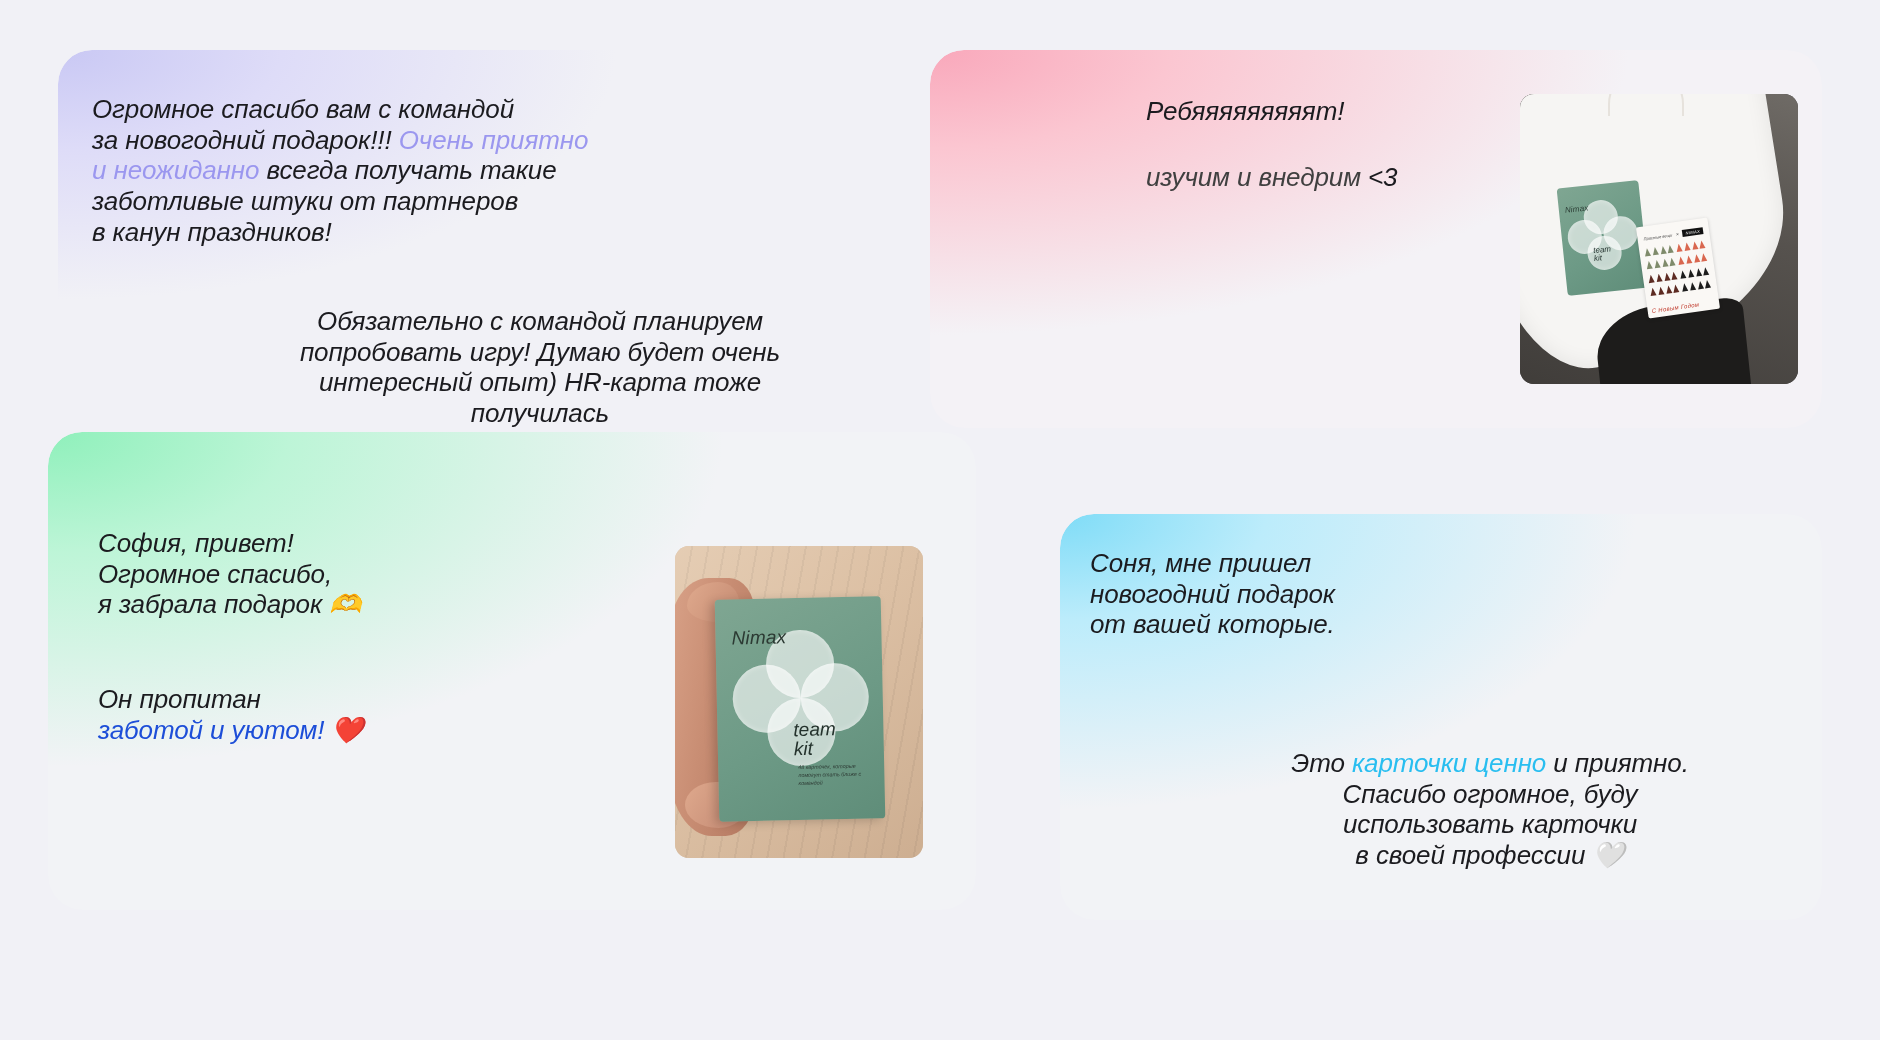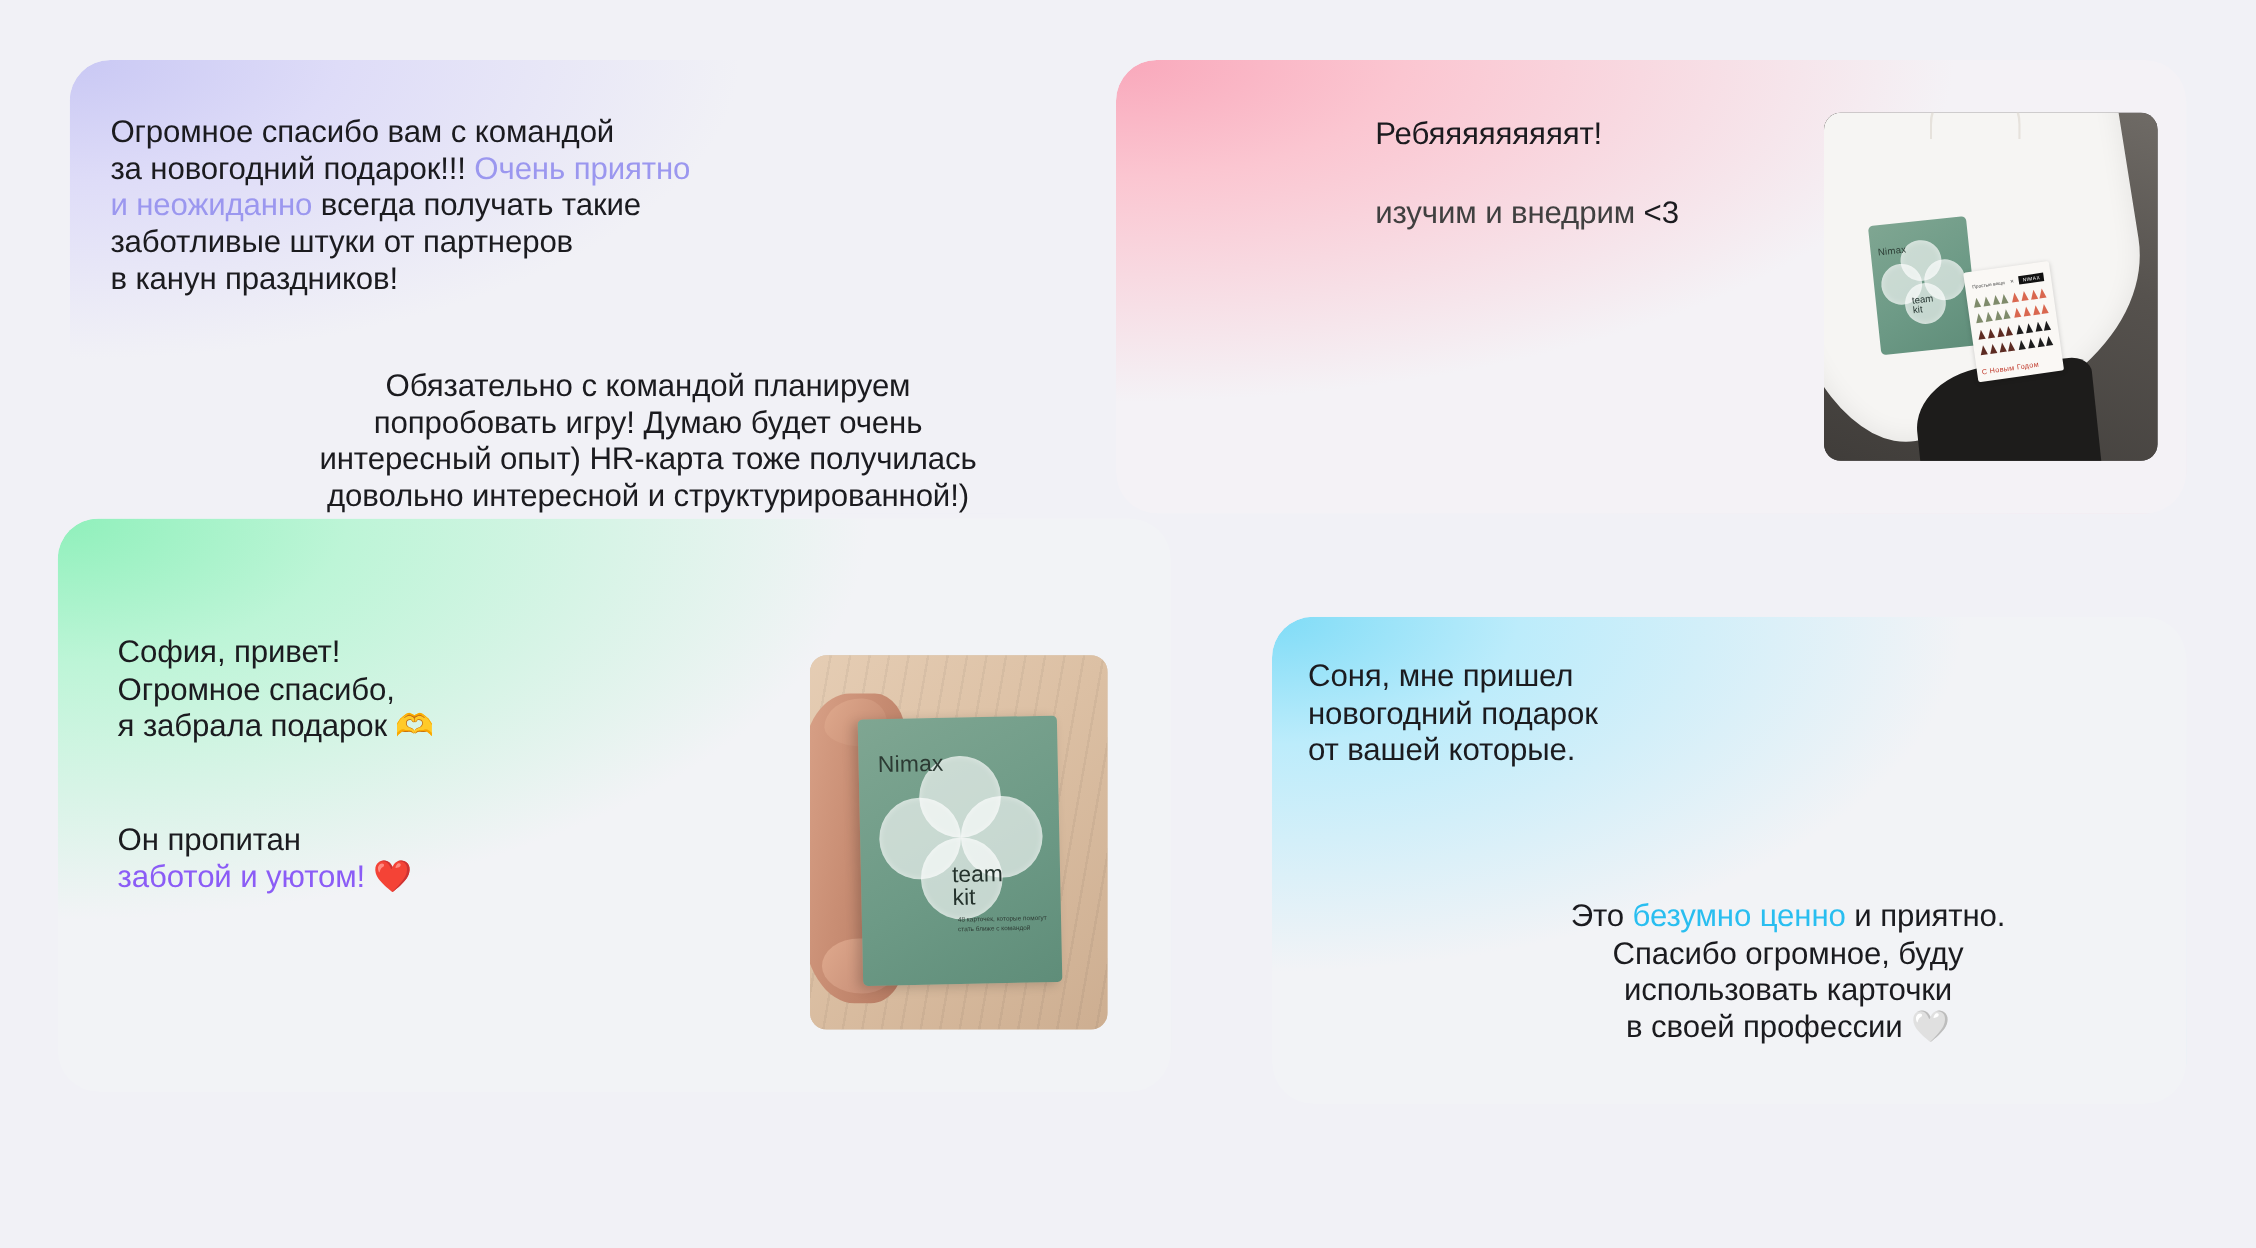--- a/index.html
+++ b/index.html
@@ -2,21 +2,21 @@
 <html><head>
 <meta charset="utf-8">
 <style>
   html,body{margin:0;padding:0;}
   body{
     width:1880px;height:1040px;
     background:#f1f1f6;
     font-family:"Liberation Sans","DejaVu Sans",sans-serif;
     overflow:hidden;
   }
-  .stage{position:relative;width:1880px;height:1040px;}
+  .stage{position:relative;width:1880px;height:1040px;font-style:italic;}
 
   
   .bubble{
     position:absolute;
     border-radius:34px;
     box-sizing:border-box;
     overflow:visible;
   }
   .bubble .inner{
     position:relative;
@@ -112,21 +112,21 @@
   #t-p2{left:250px;top:306px;width:580px;}
   #t-k1{left:1146px;top:96px;width:330px;}
   #t-k2{left:1146px;top:162px;width:350px;}
   #t-g1{left:98px;top:528px;width:470px;}
   #t-g2{left:98px;top:684px;width:470px;}
   #t-b1{left:1090px;top:548px;width:500px;}
   #t-b2{left:1190px;top:748px;width:600px;}
 
   .hl-purple{color:#9b97ef;}
   .hl-pink{color:#404040;}
-  .hl-green{color:#8b5cf6;text-align:center;}
+  .hl-green{color:#1d4ed8;text-align:center;}
   .hl-blue{color:#29bef0;}
 
   
   #ph-pink{left:1520px;top:94px;width:278px;height:290px;background:#3b3a38;}
   #ph-pink .floor{
     position:absolute;inset:0;
     background:
       linear-gradient(200deg,#6f6b66 0%,#56524e 40%,#403d3a 100%);
   }
   #ph-pink .desk{
@@ -390,18 +390,18 @@
       <div class="body"></div>
     </div>
   </div>
   <div class="tail right" id="tail-blue">
       <i></i>
     </div>
 
   <div class="txt" id="t-b1">Соня, мне пришел
 новогодний подарок
 от вашей которые.</div>
-  <div class="txt right" id="t-b2"><span>Это </span><span class="hl-blue">безумно ценно</span><span> и приятно.
+  <div class="txt right" id="t-b2"><span>Это </span><span class="hl-blue">карточки ценно</span><span> и приятно.
 Спасибо огромное, буду
 использовать карточки
 в своей профессии 🤍</span></div>
 
 </div>
 
 </body></html>

